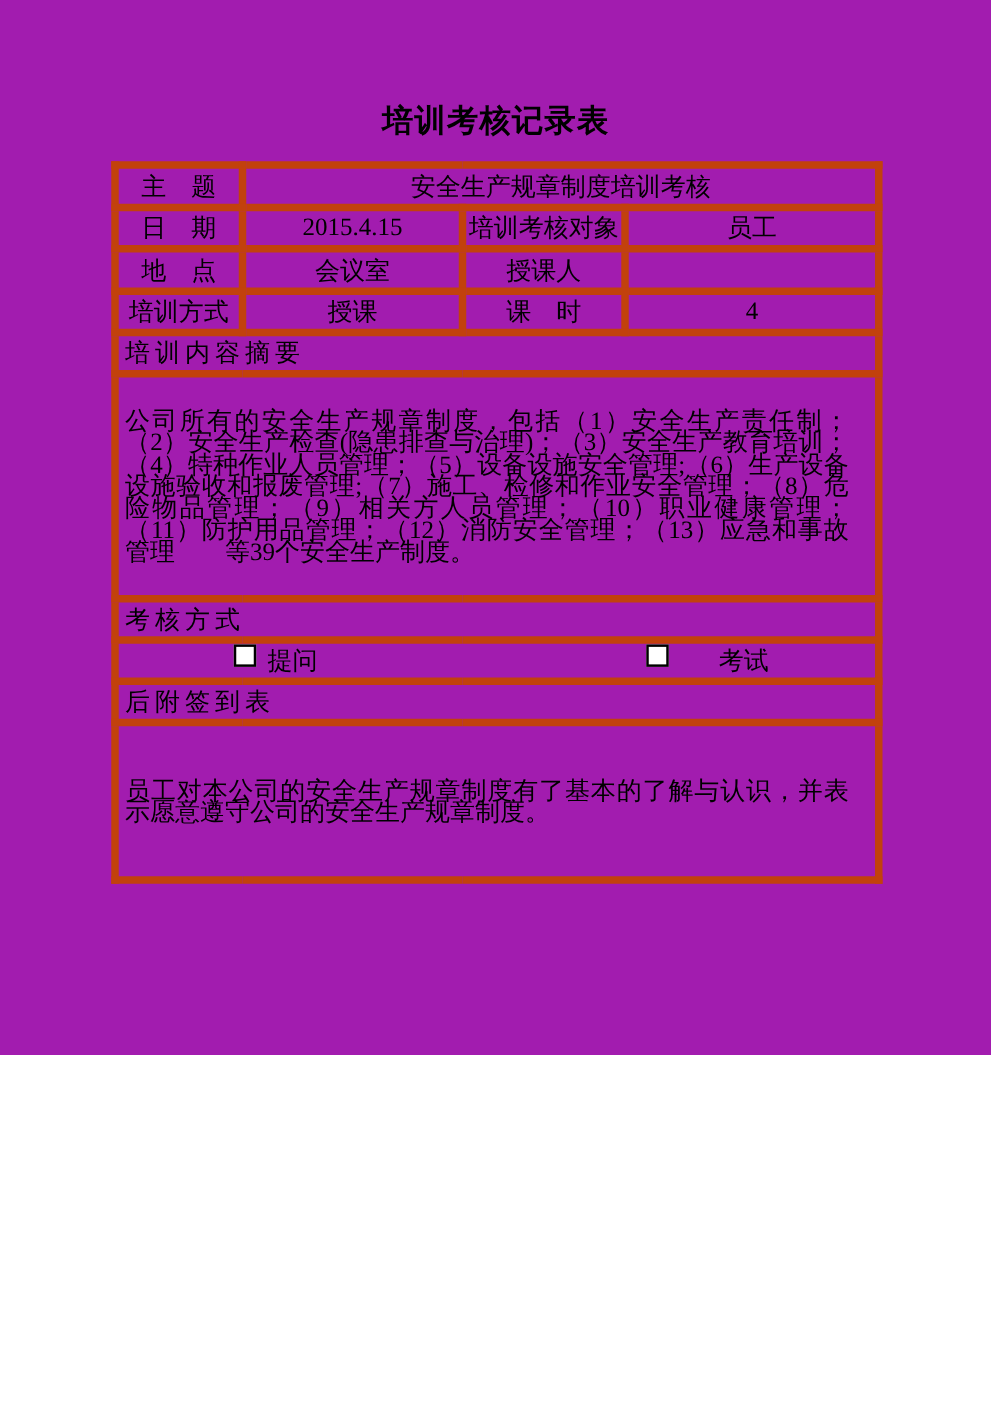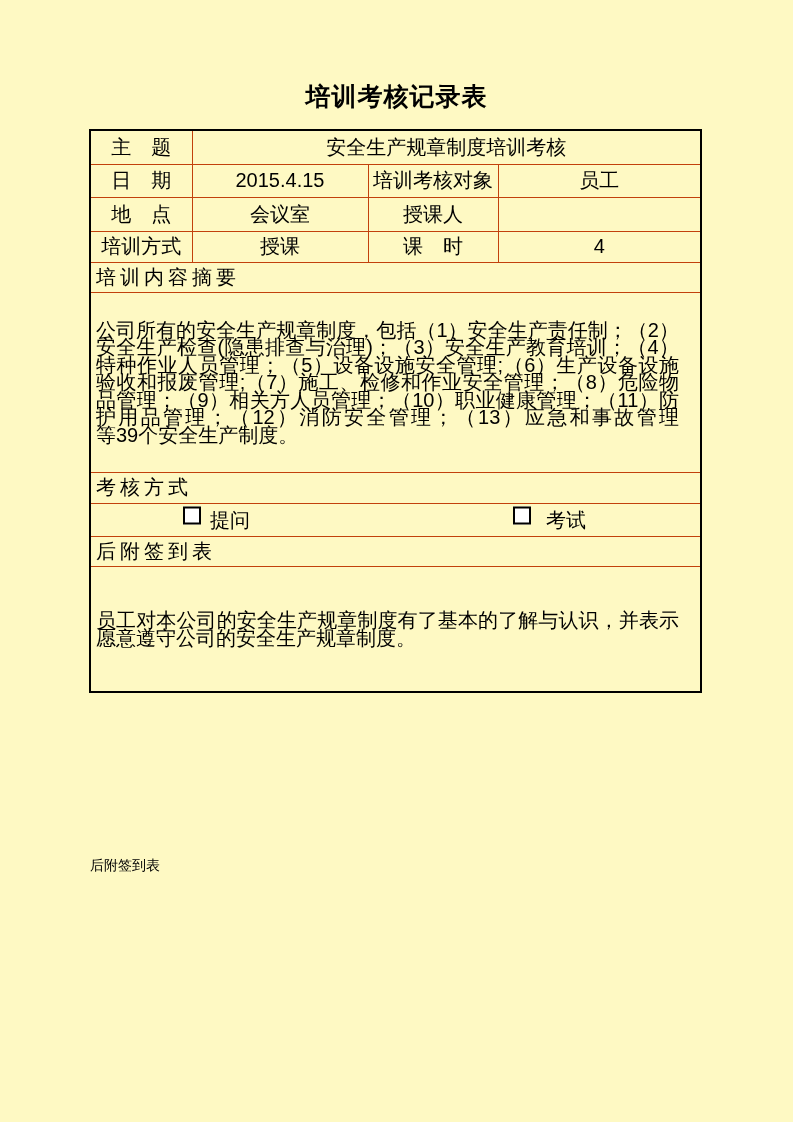--- a/index.html
+++ b/index.html
@@ -1,42 +1,42 @@
 <!DOCTYPE html>
 <html><head>
 <meta charset="utf-8">
 <style>
   * { margin:0; padding:0; box-sizing:border-box; }
   html,body { background:#ffffff; }
   #page {
     position:relative;
-    width:793px; height:1122px;
-    background:#fef9c3;
+    width:793px; height:844px;
+    background:#a21caf;
     color:#000000;
-    font-family:Liberation Sans, sans-serif;
+    font-family:Liberation Serif, serif;
     overflow:hidden;
   }
   .doc-title {
     position:absolute;
     top:80px; left:0; width:100%;
     text-align:center;
     font-size:25px;
     font-weight:bold;
     letter-spacing:1px;
   }
   table.form {
     position:absolute;
     left:89px; top:129px;
     width:611px;
     border-collapse:collapse;
     table-layout:fixed;
     border:2px solid #000000;
   }
   table.form td {
-    border:1px solid #c2410c;
+    border:6px solid #c2410c;
     font-size:20px;
     vertical-align:middle;
     overflow:hidden;
   }
   td.cell-center { text-align:center; }
   td.section-header {
     font-size:22px;
     letter-spacing:4px;
     padding-left:5px;
     text-align:left;
@@ -52,21 +52,21 @@
   }
   td.checkbox-cell { position:relative; }
   .cb-group {
     position:absolute;
     top:50%;
     transform:translateY(-50%);
     display:flex;
     align-items:flex-start;
   }
   .cb-group.first { left:92px; }
-  .cb-group.second { left:422px; }
+  .cb-group.second { left:422px;gap:25px; }
   .cb-box {
     width:18px; height:18px;
     border:2px solid #000000;
     background:#ffffff;
     display:inline-block;
     flex:0 0 auto;
   }
   .cb-label { font-size:20px; margin-left:9px; }
   .cb-group.second .cb-label { margin-left:15px; }
   .footer-note {

